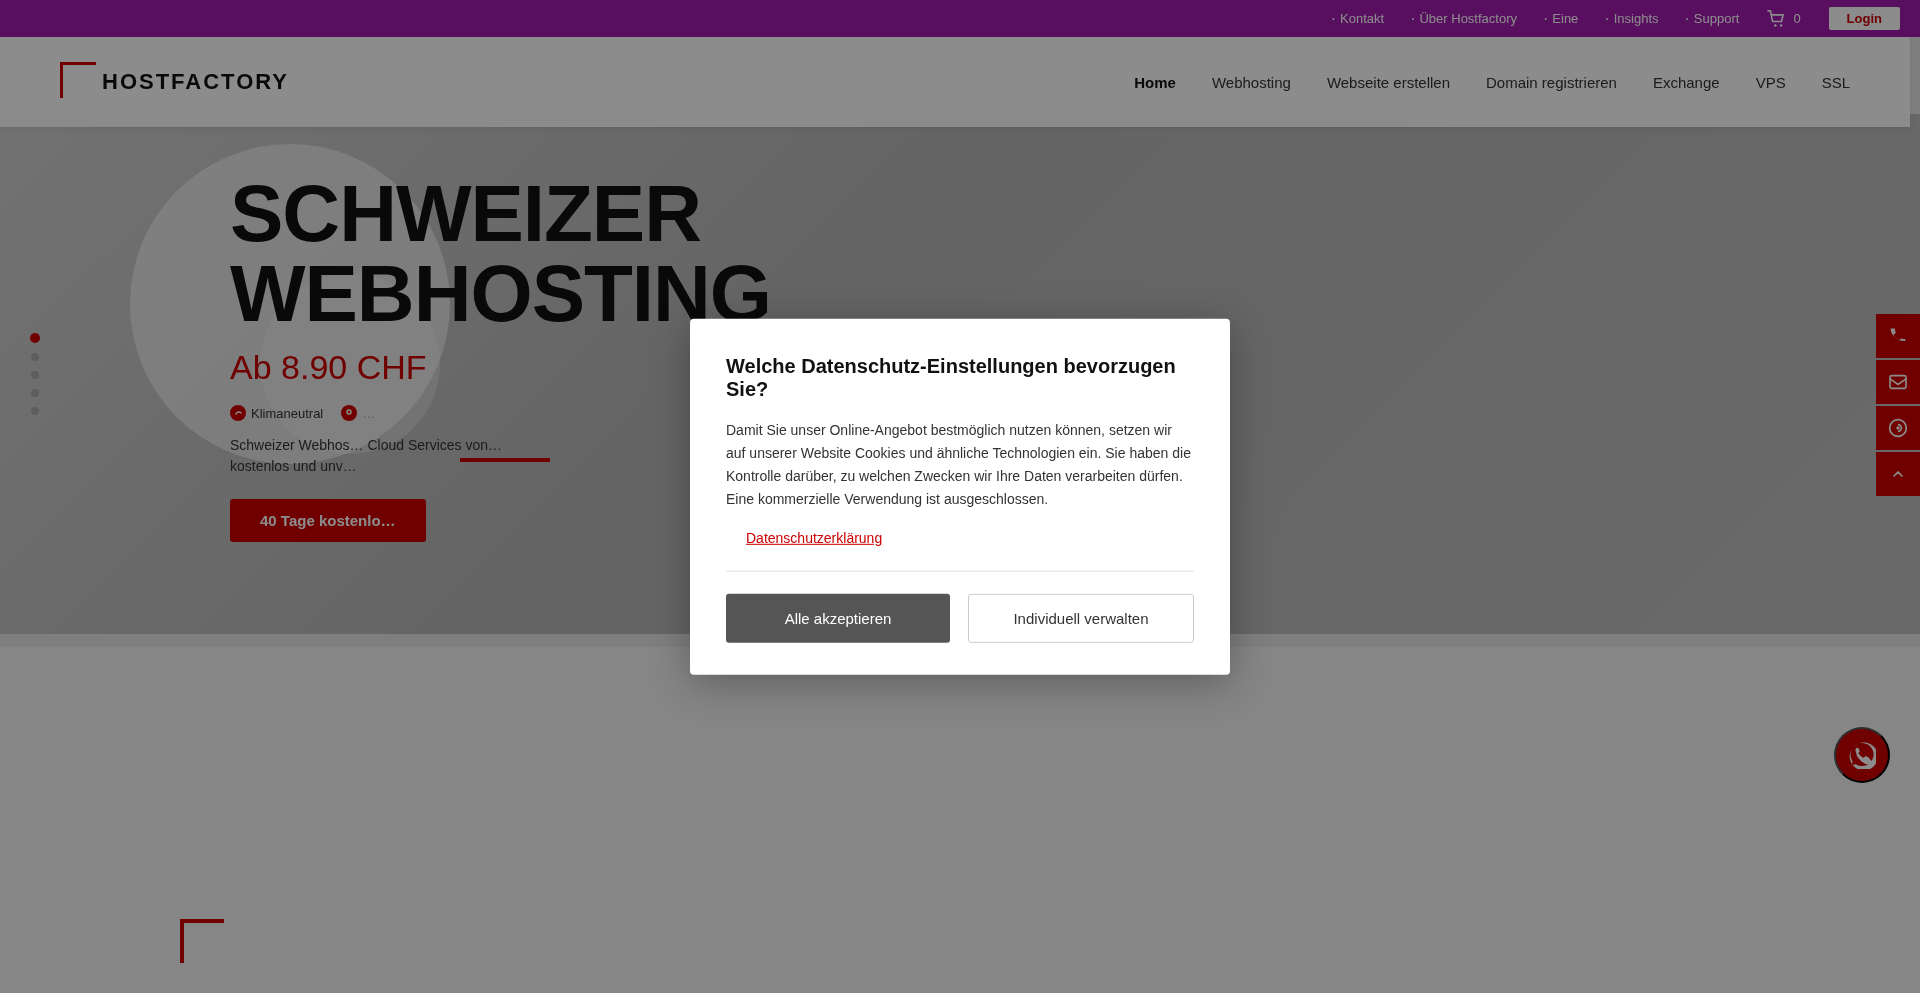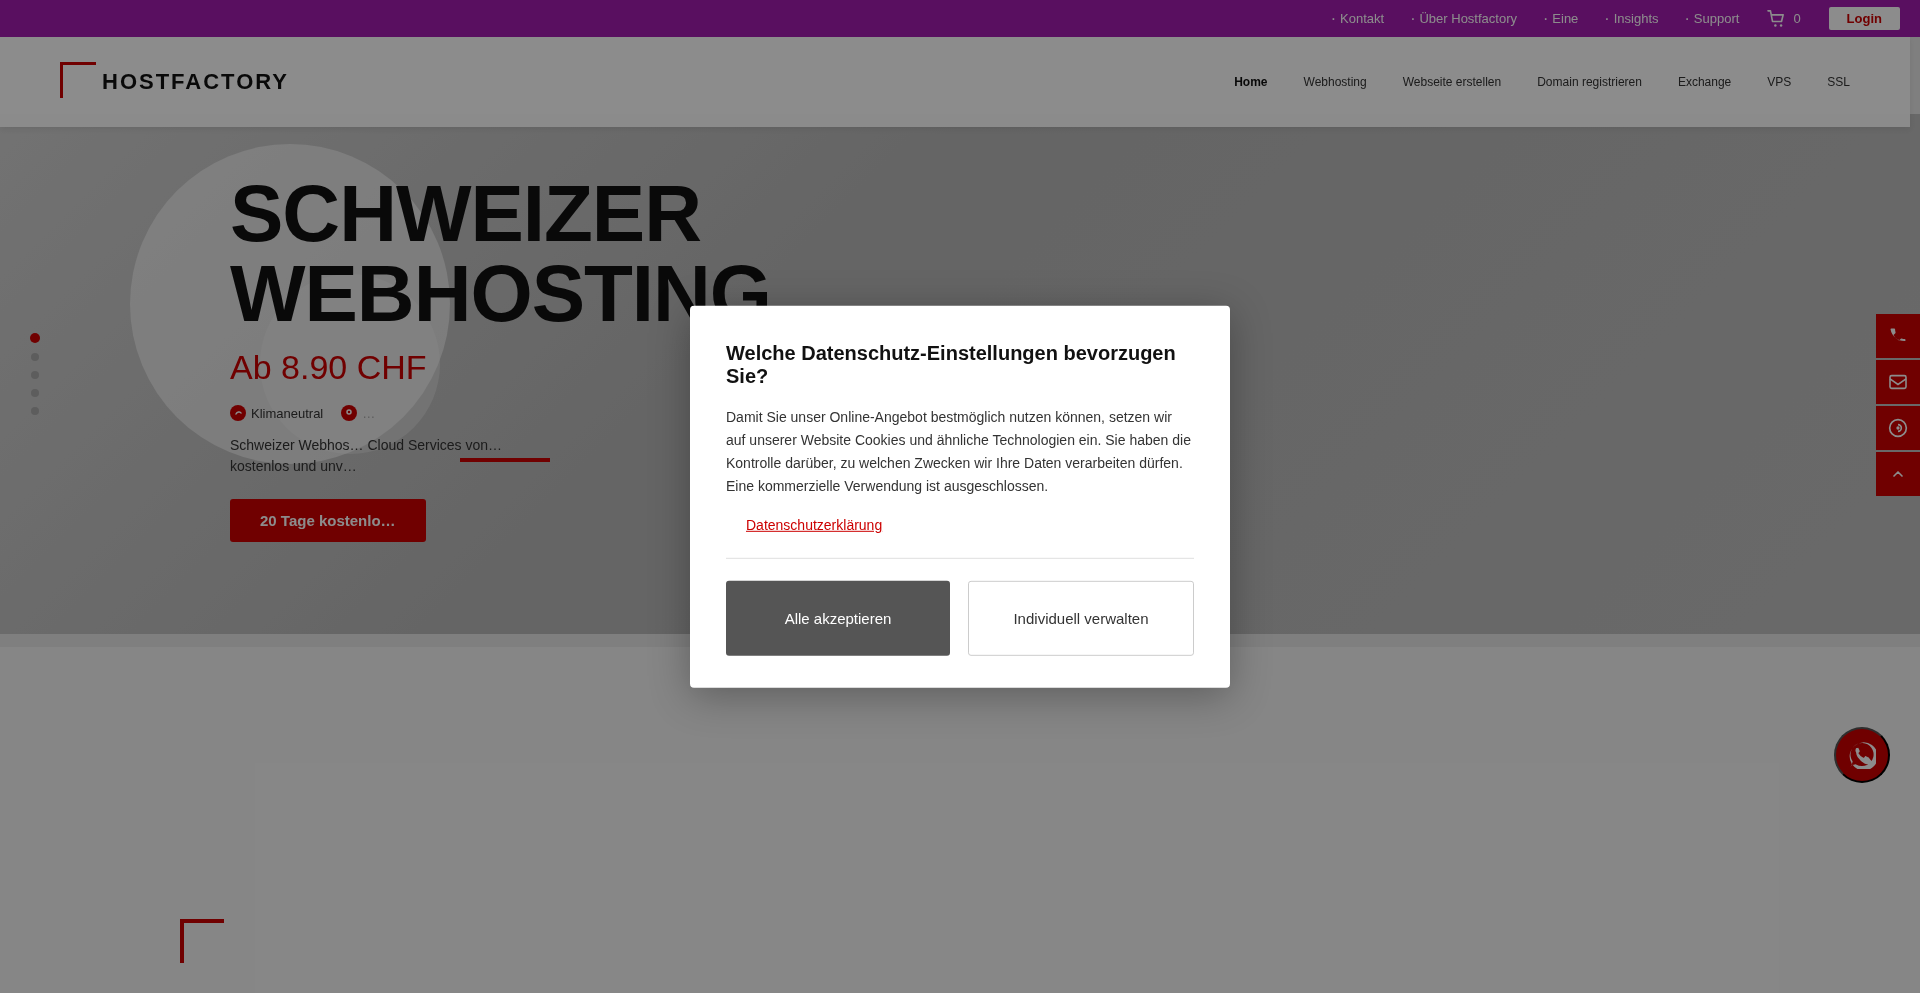--- a/index.html
+++ b/index.html
@@ -97,21 +97,21 @@
       text-transform: uppercase;
     }
     .main-nav {
       display: flex;
       align-items: center;
       gap: 36px;
       margin-left: auto;
     }
     .main-nav a {
       color: #333;
-      font-size: 12px;
+      font-size: 15px;
       text-decoration: none;
     }
     .main-nav a.active { font-weight: 700; color: #111; }
 
     
     .hero {
       position: absolute;
       top: 114px; left: 0; right: 0;
       height: 520px;
       background: linear-gradient(135deg, #d0d0d0 0%, #b8b8b8 40%, #c0c0c0 100%);
@@ -322,21 +322,21 @@
       font-size: 15px;
       font-weight: 500;
       border-radius: 3px;
       cursor: pointer;
     }
     .btn-manage {
       flex: 1;
       background: #fff;
       color: #333;
       border: 1.5px solid #ccc;
-      padding: 28px 10px;
+      padding: 15px 10px;
       font-size: 15px;
       font-weight: 500;
       border-radius: 3px;
       cursor: pointer;
       text-align: center;
     }
   </style>
 </head>
 <body>
 
@@ -406,21 +406,21 @@
         <div class="dot">
           <svg width="10" height="10" viewBox="0 0 10 10">
               <circle cx="5" cy="4" r="2" stroke="#fff" stroke-width="1.5" fill="none"></circle>
             </svg>
         </div>
         <span style="color:#aaa;">…</span>
       </div>
     </div>
     <p class="hero-desc">Schweizer Webhos… Cloud Services von… kostenlos und unv…</p>
     <div class="hero-red-line"></div>
-    <button class="hero-cta">20 Tage kostenlo…</button>
+    <button class="hero-cta">40 Tage kostenlo…</button>
   </div>
 
   <div class="float-right">
     <button class="float-btn">
       <svg width="20" height="20" viewBox="0 0 24 24" fill="none">
         <path d="M6.6 10.8a14 14 0 006.6 6.6l2.2-2.2a1 1 0 011.1-.2 11.4 11.4 0 003.5.7 1 1 0 011 1V17a1 1 0 01-1 1A17 17 0 013 4a1 1 0 011-1h3.5a1 1 0 011 1c0 1.25.2 2.45.55 3.55a1 1 0 01-.25 1.05L6.6 10.8z" fill="#fff"></path>
       </svg>
     </button>
     <button class="float-btn">
       <svg width="20" height="16" viewBox="0 0 24 20" fill="none">

